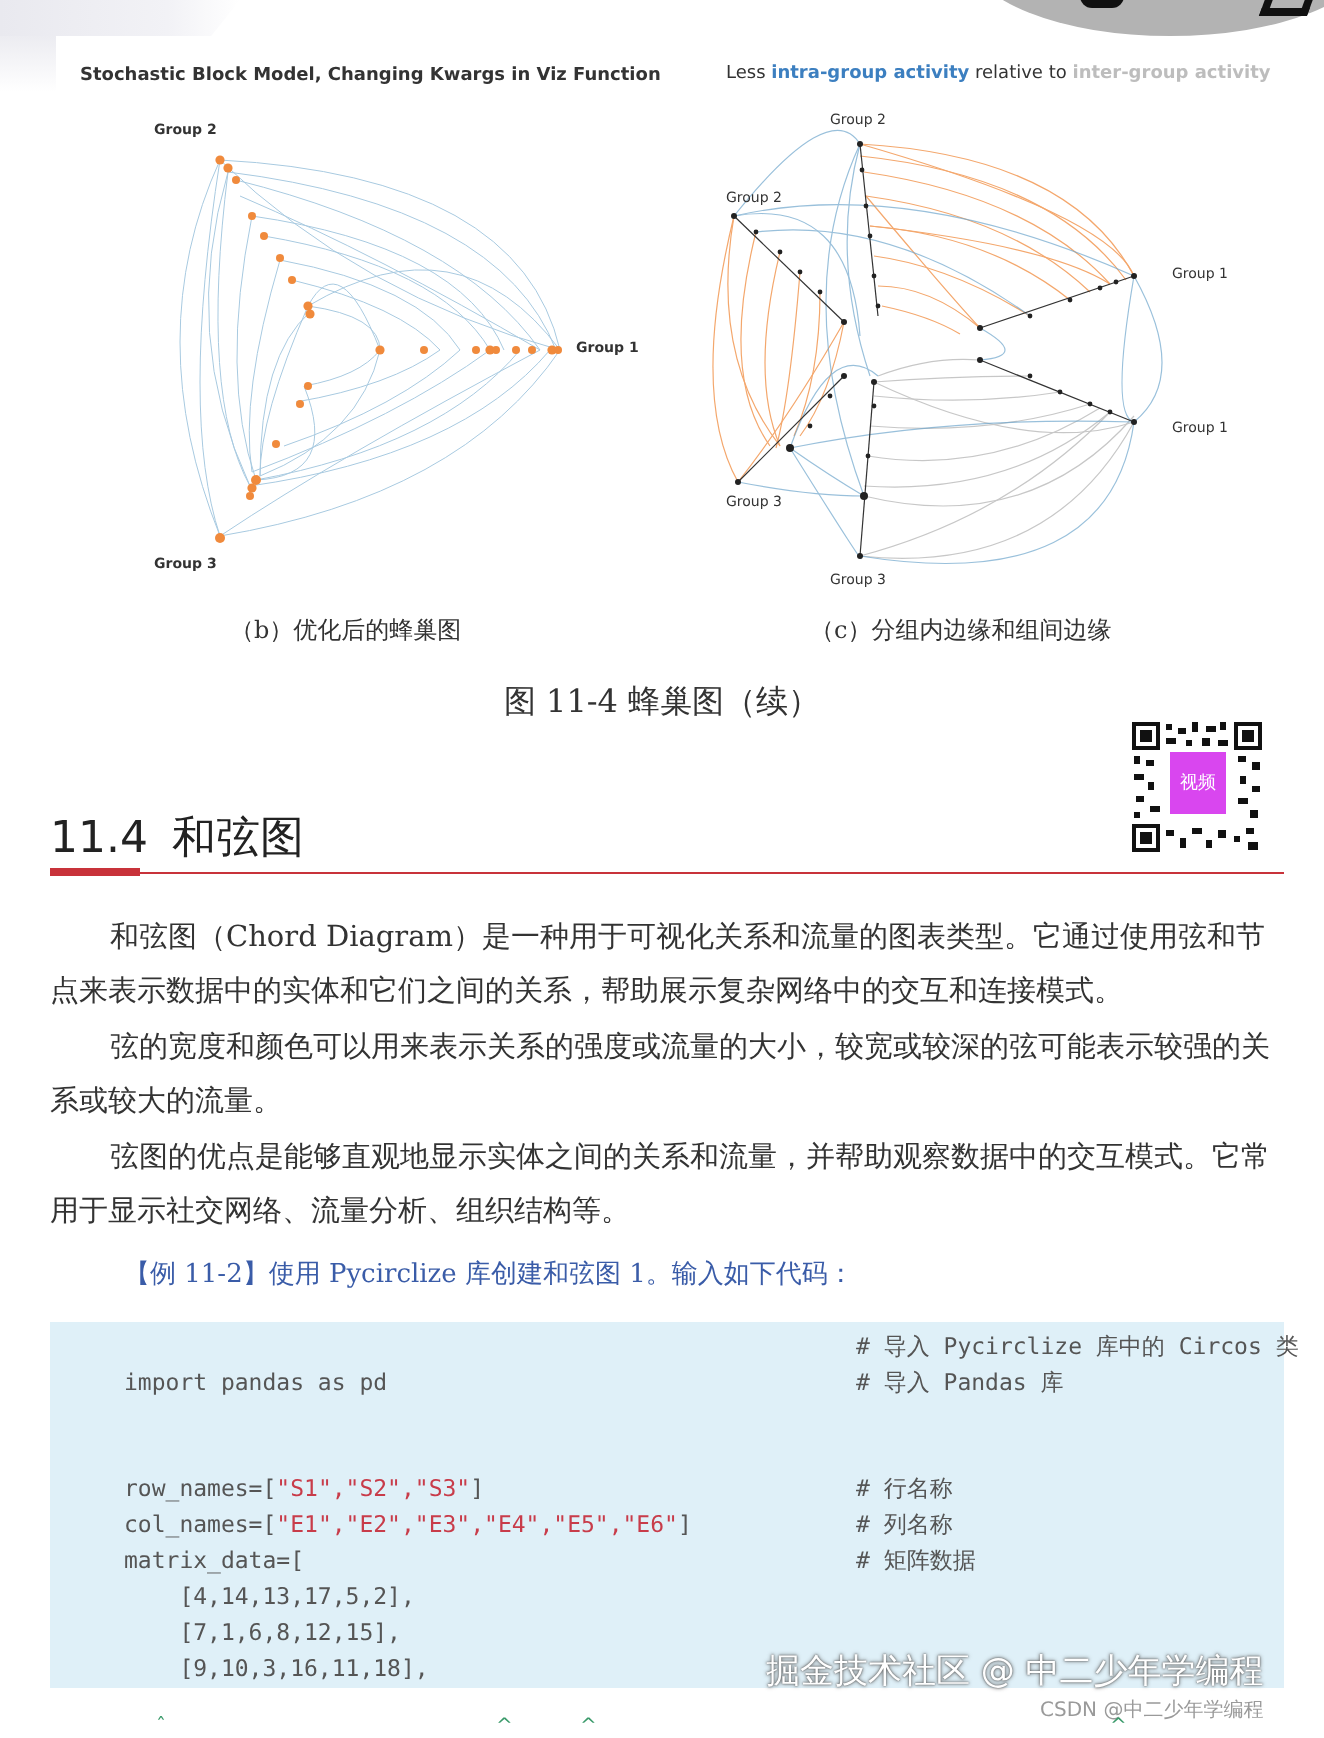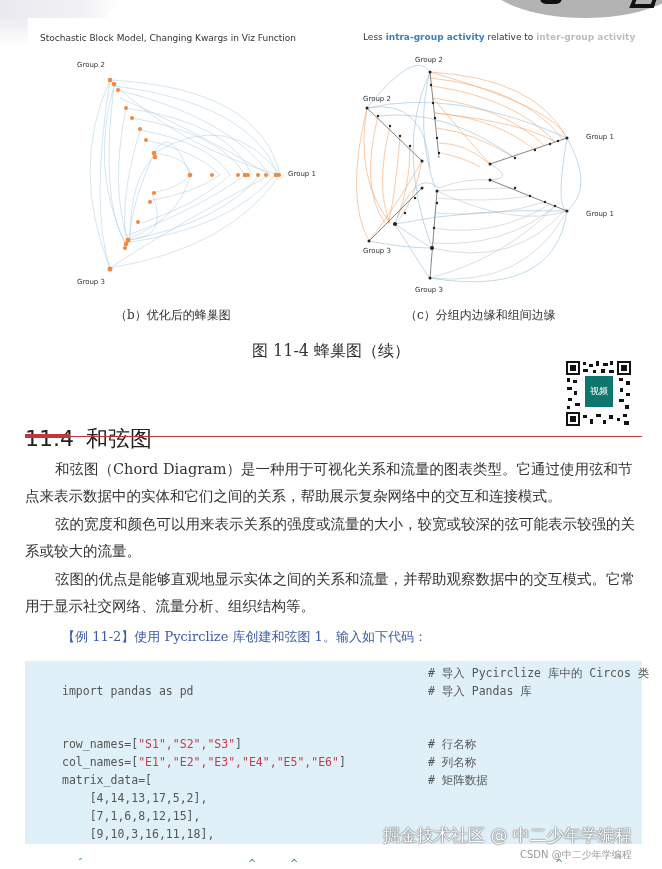--- a/index.html
+++ b/index.html
@@ -10,36 +10,36 @@
     background:linear-gradient(90deg,#e9e9ef 0%, #f2f2f6 70%, rgba(255,255,255,0) 100%);
     clip-path:polygon(0 0,100% 0,88% 100%,0 100%); }
   .deco-top-left2 { position:absolute; left:0; top:18px; width:28px; height:28px;
     background:linear-gradient(180deg,#ececf1,rgba(255,255,255,0)); }
   .deco-top-right { position:absolute; left:485px; top:-22px; width:200px; height:40px;
     background:#b3b3b3; border-radius:0 0 50% 50% / 0 0 100% 100%; }
   .deco-glyph1 { position:absolute; left:540px; top:-4px; width:22px; height:8px; background:#111; border-radius:0 0 6px 6px; }
   .deco-glyph2 { position:absolute; left:632px; top:-6px; width:24px; height:14px; border:4px solid #111; border-top:none; transform:skewX(-20deg); }
 
   .fig { position:absolute; top:28px; }
-  .fig-b { left:30px; width:300px; height:270px; }
+  .fig-b { left:30px; width:300px; height:270px;font-weight:bold; }
   .fig-c { left:355px; width:270px; height:270px; }
   .fig-title { font-family:"DejaVu Sans", sans-serif; font-size:9px; color:#333; white-space:nowrap; }
   .fig-title .blue { color:#3c7fc0; font-weight:bold; }
   .fig-title .grey { color:#bdbdbd; font-weight:bold; }
   .grp { position:absolute; font-family:"DejaVu Sans", sans-serif; font-size:7px; color:#333; white-space:nowrap; }
   svg.plot { position:absolute; left:0; top:0; }
 
   .caption { position:absolute; font-size:12px; color:#333; white-space:nowrap; }
   .fig-caption { position:absolute; left:0; width:662px; top:341px; text-align:center; font-size:16px; color:#333; }
 
   .qr { position:absolute; left:565px; top:360px; width:67px; height:67px; }
-  .qr-badge { position:absolute; left:20px; top:16px; width:28px; height:31px; background:#0f766e;
+  .qr-badge { position:absolute; left:20px; top:16px; width:28px; height:31px; background:#d946ef;
     color:#fff; font-family:Liberation Mono, monospace; font-size:9px; display:flex; align-items:center; justify-content:center; }
 
-  .section-head { position:absolute; left:25px; top:424px; font-family:"DejaVu Sans", sans-serif; font-size:22px; color:#222; white-space:nowrap; }
+  .section-head { position:absolute; left:25px; top:404px; font-family:"DejaVu Sans", sans-serif; font-size:22px; color:#222; white-space:nowrap; }
   .section-head .num { margin-right:12px; }
   .rule { position:absolute; left:25px; top:436px; width:617px; height:1px; background:#c8323a; }
   .rule-thick { position:absolute; left:25px; top:434px; width:45px; height:4px; background:#c8323a; }
 
   .para { position:absolute; left:25px; width:617px; font-size:14.5px; line-height:27px; color:#333; text-indent:30px; }
   .example { position:absolute; left:62px; top:628px; font-size:13px; color:#3a5ca8; white-space:nowrap; }
 
   .code { position:absolute; left:25px; top:661px; width:617px; height:183px; background:#dff0f8; }
   .code-line { position:absolute; font-family:"DejaVu Sans Mono", monospace; font-size:11.5px; color:#555; white-space:pre; }
   .code-line .str { color:#c83c4a; }

